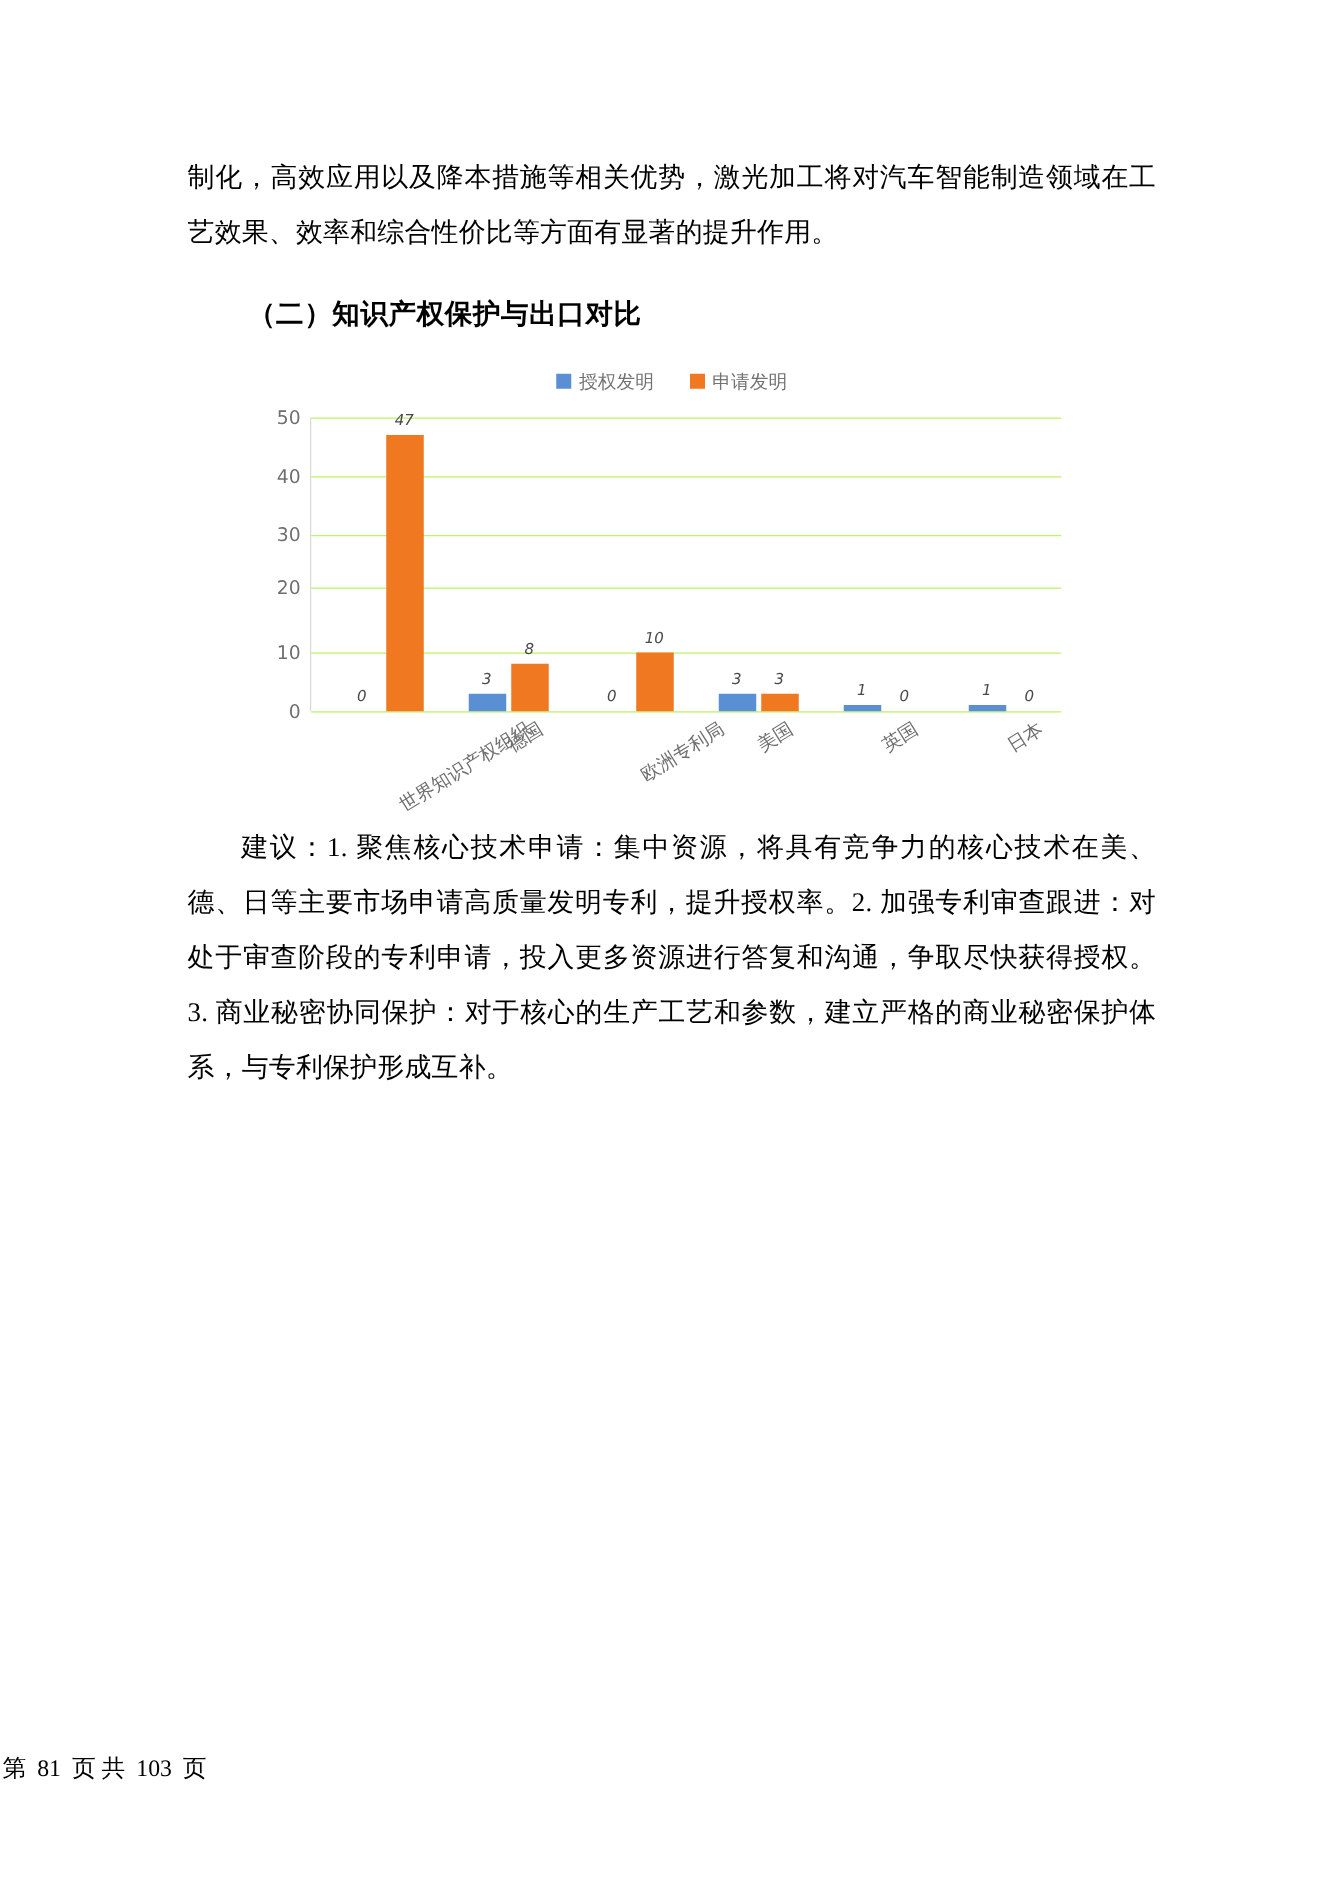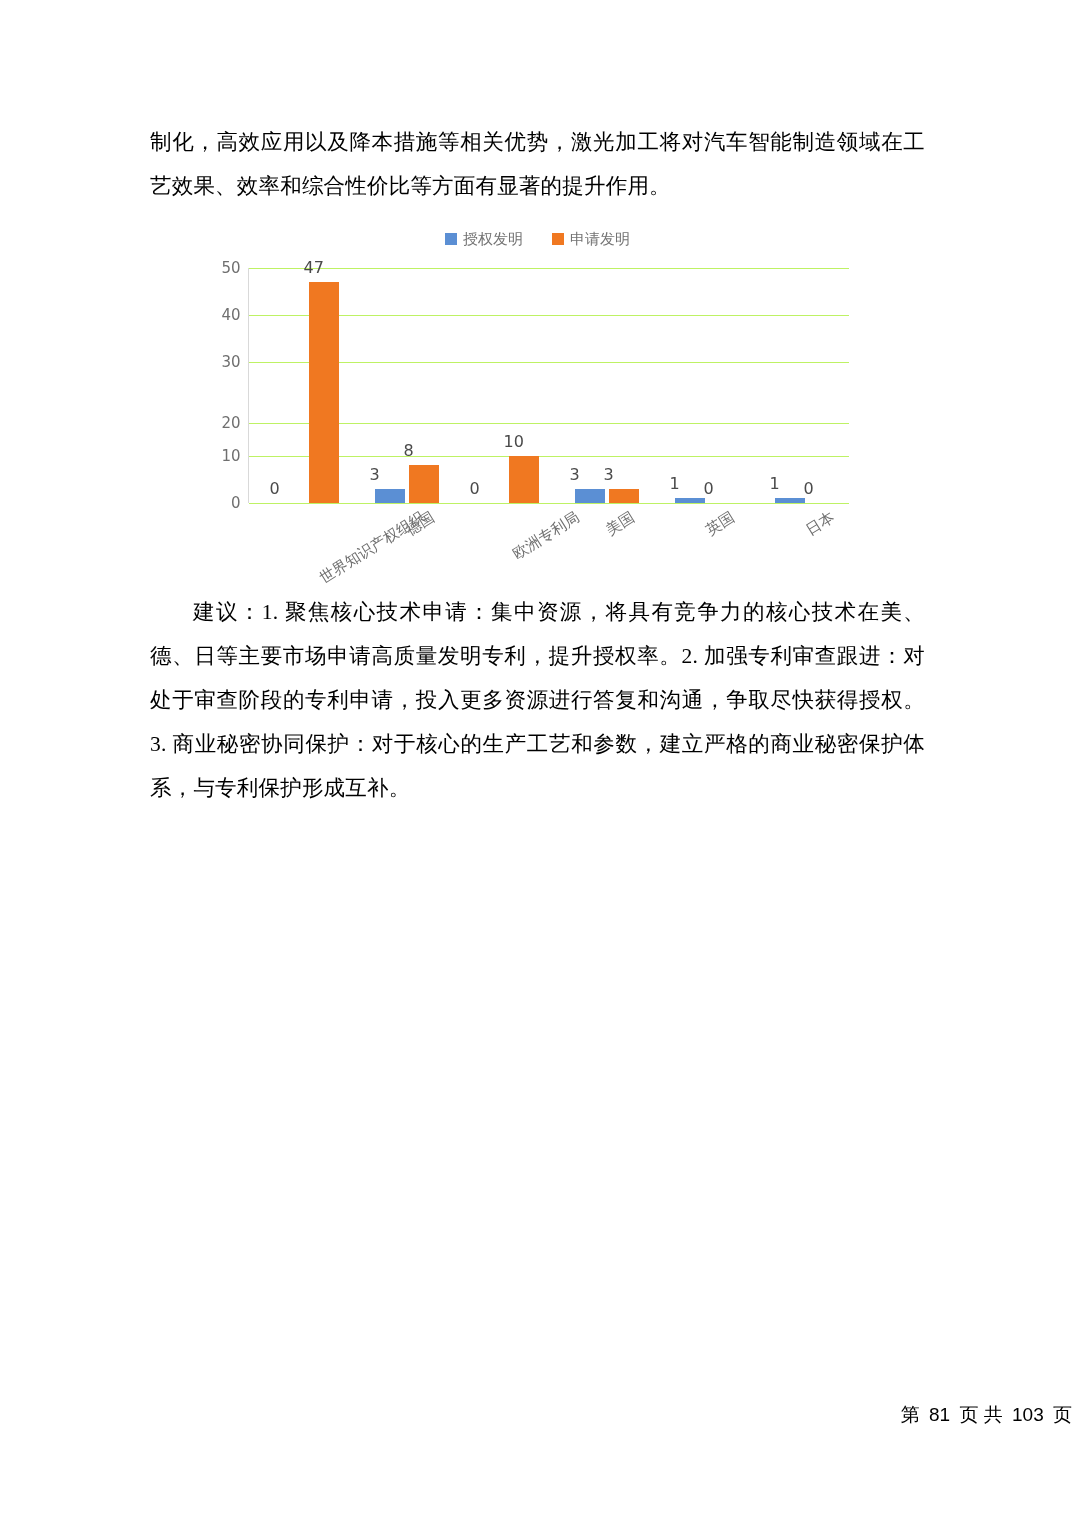--- a/index.html
+++ b/index.html
@@ -117,22 +117,24 @@
   .bar {
     position: absolute;
     bottom: 0;
     width: 30px;
   }
   .bar.b0 { left: 26px; background: #5b8fd4; }
   .bar.b1 { left: 60px; background: #f07821; }
   .bar-label {
     position: absolute;
     width: 40px;
-    font-size: 16px;
+    text-align: center;
+    font-size: 12px;
     color: #4a4a4a;
+    font-style: italic;
   }
   .bar-label.l0 { left: 21px; }
   .bar-label.l1 { left: 55px; }
   .xlabels {
     position: absolute;
     left: 60px;
     top: 276px;
     width: 600px;
     height: 70px;
     display: flex;
@@ -157,34 +159,35 @@
     margin-top: 38px;
     font-size: 21px;
     text-align: center;
     line-height: 40px;
   }
   .footer {
     position: absolute;
     left: 0;
     bottom: 92px;
     width: 100%;
-    text-align: right;
+    text-align: left;
     font-size: 19px;
-    font-family: Liberation Sans, sans-serif;
+    font-family: Liberation Serif, serif;
   }
   .footer span { margin: 0 2px; }
 </style>
 </head>
 <body>
 
 <div class="page">
   <div class="content">
 
     <p class="body-text">制化，高效应用以及降本措施等相关优势，激光加工将对汽车智能制造领域在工艺效果、效率和综合性价比等方面有显著的提升作用。</p>
 
+    <h3 class="heading">（二）知识产权保护与出口对比</h3>
 
     <div class="figure-block">
       <div class="chart-wrap">
 
         <div class="legend">
           <span class="item">
             <span class="swatch" id="sw0" style="background: rgb(91, 143, 212);"></span><span>授权发明</span>
           </span>
           <span class="item">
             <span class="swatch" id="sw1" style="background: rgb(240, 120, 33);"></span><span>申请发明</span>
@@ -192,21 +195,21 @@
         </div>
 
         <div class="plot">
           <div id="gridlines">
               <div class="gridline" style="top: 235px;">
                 <div class="ytick">0</div>
               </div>
               <div class="gridline" style="top: 188px;">
                 <div class="ytick">10</div>
               </div>
-              <div class="gridline" style="top: 155px;">
+              <div class="gridline" style="top: 136px;">
                 <div class="ytick">20</div>
               </div>
               <div class="gridline" style="top: 94px;">
                 <div class="ytick">30</div>
               </div>
               <div class="gridline" style="top: 47px; text-align: center;">
                 <div class="ytick">40</div>
               </div>
               <div class="gridline" style="top: 0px;">
                 <div class="ytick">50</div>

